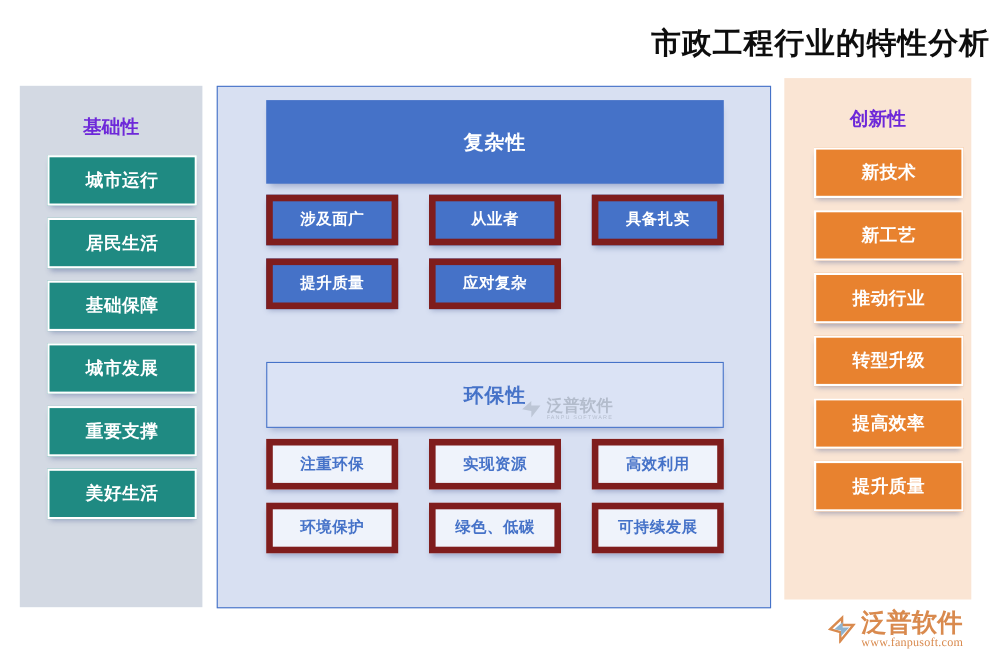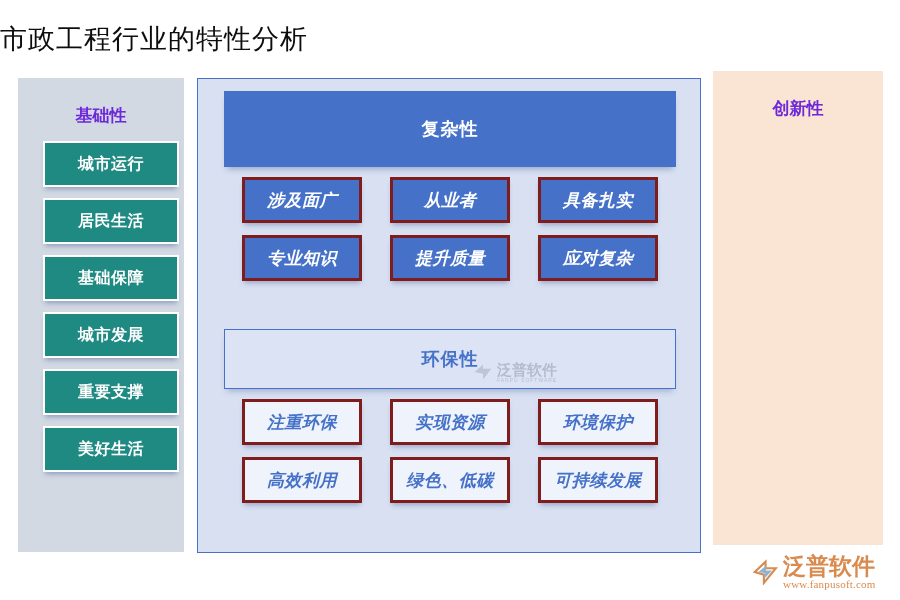--- a/index.html
+++ b/index.html
@@ -8,23 +8,23 @@
     background: #ffffff;
     font-family: "Liberation Sans", "DejaVu Sans", sans-serif;
     overflow: hidden;
   }
   #canvas { position: relative; width: 900px; height: 600px; background:#fff; }
 
   
   .page-title {
     position: absolute;
     left: 0; top: 22px; width: 900px;
-    text-align: left;
+    text-align: right;
     font-size: 27px;
-    font-weight: normal;
+    font-weight: bold;
     color: #0d0d0d;
     letter-spacing: 1px;
     line-height: 34px;
   }
 
   
   .panel { position: absolute; }
 
   .panel-left {
     left: 18px; top: 78px; width: 166px; height: 474px;
@@ -65,21 +65,21 @@
   .chip-teal   { background: #1f8a82; }
   .chip-orange { background: #e8822f; }
 
   
   .group { position: absolute; left: 0; width: 504px; }
   .group-complex { top: 12px; }
   .group-eco     { top: 250px; }
 
   .group-banner {
     margin: 0 auto;
-    width: 452px; height: 76px;
+    width: 416px; height: 76px;
     display: flex; align-items: center; justify-content: center;
     font-size: 18px; font-weight: bold;
     letter-spacing: 1px;
     box-shadow: 0 5px 6px -3px rgba(60,80,140,0.40);
   }
   .banner-solid {
     background: #4572c8;
     color: #ffffff;
   }
   .banner-outline {
@@ -95,26 +95,25 @@
     width: 416px;
     display: grid;
     grid-template-columns: repeat(3, 120px);
     grid-auto-rows: 46px;
     column-gap: 28px;
     row-gap: 12px;
     justify-content: center;
   }
   .cell {
     display: flex; align-items: center; justify-content: center;
-    font-size: 17px; font-weight: bold;
-    border: 3px solid #7f1d1d;
+    font-size: 14px; font-weight: bold;
+    border: 6px solid #7f1d1d;
     box-shadow: 0 4px 5px -2px rgba(60,80,140,0.40);
     letter-spacing: 0.5px;
     white-space: nowrap;
-    font-style: italic;
   }
   .cell-blue  { background: #4572c8; color: #ffffff; }
   .cell-light { background: #eff3fb; color: #4572c8; }
 
   
   .watermark {
     position: absolute;
     left: 275px; top: 276px;
     width: 130px; height: 34px;
     opacity: 0.30;
@@ -168,51 +167,58 @@
   </div>
 
   <div class="panel panel-center">
 
     <div class="group group-complex">
       <div class="group-banner banner-solid">复杂性</div>
       <div class="cell-grid">
         <div class="cell cell-blue">涉及面广</div>
         <div class="cell cell-blue">从业者</div>
         <div class="cell cell-blue">具备扎实</div>
-        <div class="cell cell-blue">专业知识</div>
         <div class="cell cell-blue">提升质量</div>
         <div class="cell cell-blue">应对复杂</div>
       </div>
     </div>
 
     <div class="group group-eco">
       <div class="group-banner banner-outline">环保性</div>
       <div class="cell-grid">
         <div class="cell cell-light">注重环保</div>
         <div class="cell cell-light">实现资源</div>
+        <div class="cell cell-light">高效利用</div>
         <div class="cell cell-light">环境保护</div>
-        <div class="cell cell-light">高效利用</div>
         <div class="cell cell-light">绿色、低碳</div>
         <div class="cell cell-light">可持续发展</div>
       </div>
     </div>
 
     <div class="watermark">
       <svg width="20" height="20" viewBox="0 0 24 24">
         <path d="M2 12 L12 3 L12 8 L22 8 L12 21 L12 14 Z" fill="#7a8590"></path>
       </svg>
       <div>
         <div class="wm-text">泛普软件</div>
         <div class="wm-sub">FANPU SOFTWARE</div>
       </div>
     </div>
   </div>
 
   <div class="panel panel-right">
     <div class="panel-heading">创新性</div>
+    <div class="chip-col">
+      <div class="chip chip-orange">新技术</div>
+      <div class="chip chip-orange">新工艺</div>
+      <div class="chip chip-orange">推动行业</div>
+      <div class="chip chip-orange">转型升级</div>
+      <div class="chip chip-orange">提高效率</div>
+      <div class="chip chip-orange">提升质量</div>
+    </div>
   </div>
 
   <div class="brand">
     <svg class="brand-mark" viewBox="0 0 24 24">
       <path d="M2.5 12 L12.5 2.5 L12.5 8.5 L22 8.5 L11 22 L11 14.5 Z" fill="none" stroke="#d98a4e" stroke-width="2"></path>
       <path d="M6 12 L13 6 L13 10.5 L18.5 10.5 L11.5 18 L11.5 13 Z" fill="#8fb3cf"></path>
     </svg>
     <div class="brand-words">
       <div class="brand-cn">泛普软件</div>
       <div class="brand-url">www.fanpusoft.com</div>

